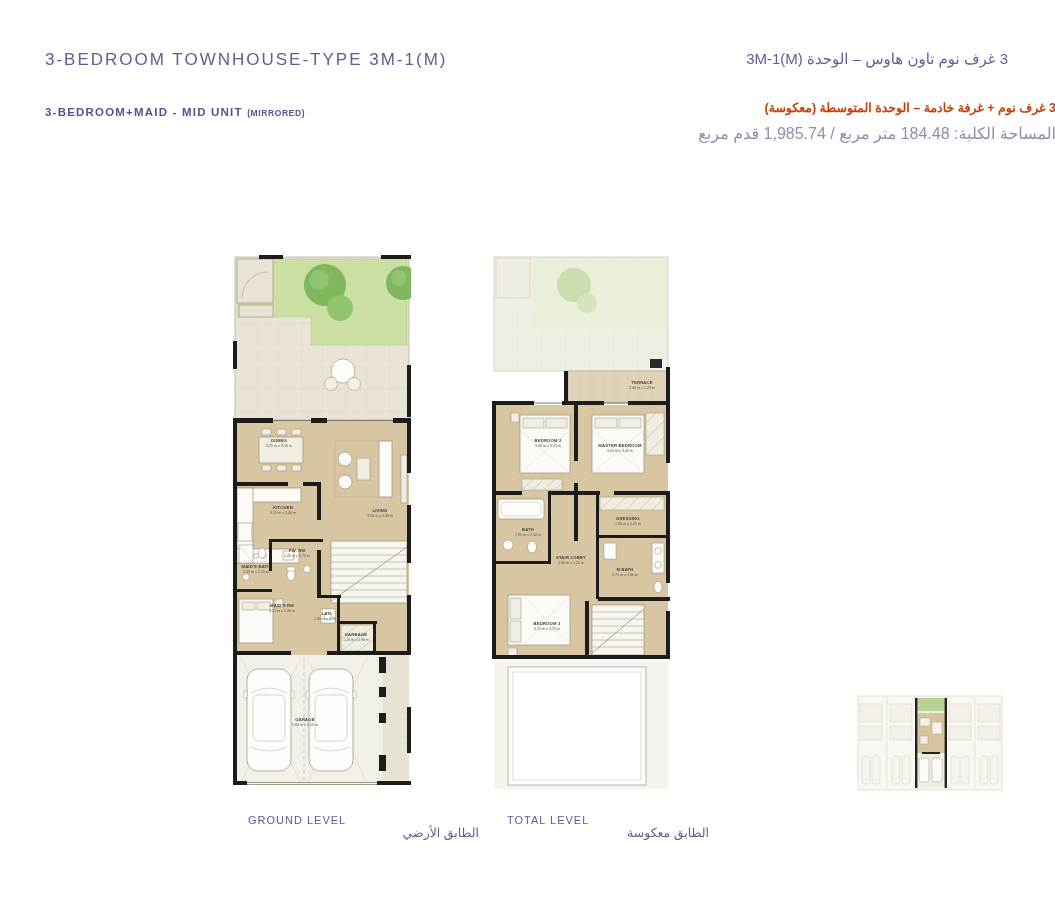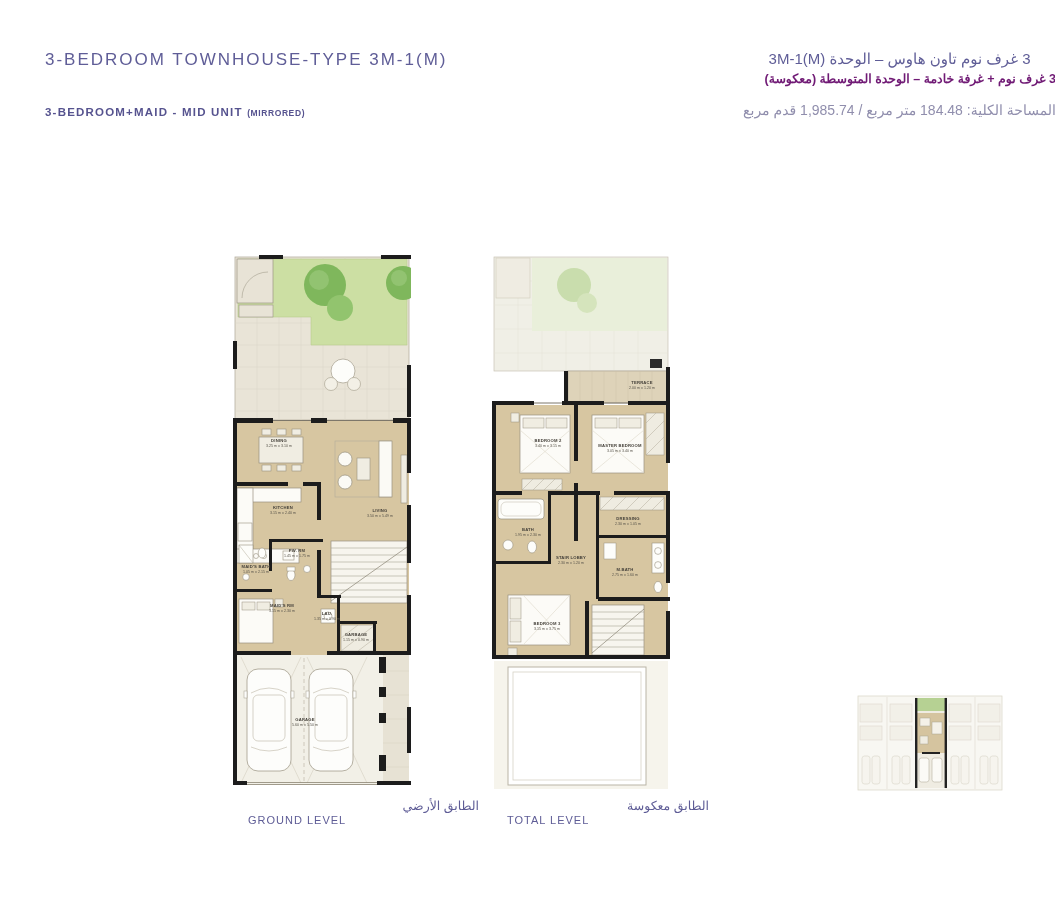--- a/index.html
+++ b/index.html
@@ -6,34 +6,34 @@
   #page{position:relative;width:1055px;height:900px;background:#ffffff;overflow:hidden;
         font-family:"Liberation Sans",sans-serif;padding-left:46px;}
   
   .hdr-en{position:absolute;left:45px;top:50px;color:#5e5c96;}
   .hdr-en .title{font-size:17px;letter-spacing:2px;color:#5f5d97;font-weight:400;}
   .hdr-en .subtitle{margin-top:36px;font-size:11.5px;letter-spacing:1.2px;font-weight:700;color:#56538f;}
   .hdr-en .subtitle .note{font-size:8.5px;font-weight:700;letter-spacing:.6px;}
   .hdr-en .area{margin-top:9px;font-size:11.5px;letter-spacing:1.2px;color:#908ead;font-weight:400;}
   .hdr-ar{position:absolute;right:45px;top:50px;direction:rtl;text-align:right;color:#5e5c96;}
   .hdr-ar .title{font-size:15px;color:#5f5d97;text-align:center;}
-  .hdr-ar .subtitle{margin-top:3px;font-size:12.5px;font-weight:700;color:#701a75;}
-  .hdr-ar .area{margin-top:16px;font-size:14px;color:#908ead;}
+  .hdr-ar .subtitle{margin-top:32px;font-size:12.5px;font-weight:700;color:#c2410c;}
+  .hdr-ar .area{margin-top:9px;font-size:16px;color:#908ead;}
   
   .plan{position:absolute;width:178px;height:540px;}
   #plan-ground{left:233px;top:255px;}
   #plan-first{left:492px;top:255px;}
   .plan svg{position:absolute;left:0;top:0;}
   .room-label{position:absolute;transform:translate(-50%,-50%) scale(.6);transform-origin:50% 50%;
               text-align:center;white-space:nowrap;color:#45413a;line-height:1.25;}
   .room-label .rl-name{display:block;font-size:7px;font-weight:700;letter-spacing:.3px;}
   .room-label .rl-dims{display:block;font-size:6px;font-weight:400;color:#57534a;}
   
   .lvl-label{position:absolute;top:814px;font-size:11px;letter-spacing:1px;color:#5e5c96;font-weight:400;margin-left:16px;}
-  .lvl-label.ar{top:798px;font-size:12.5px;letter-spacing:0;direction:rtl;}
+  .lvl-label.ar{top:825px;font-size:12.5px;letter-spacing:0;direction:rtl;}
   
   #minimap{position:absolute;left:856px;top:692px;width:148px;height:104px;}
 </style>
 </head>
 <body>
 
 <div id="page">
 
   <div class="hdr-en">
     <div class="title">3-BEDROOM TOWNHOUSE-TYPE 3M-1(M)</div>

